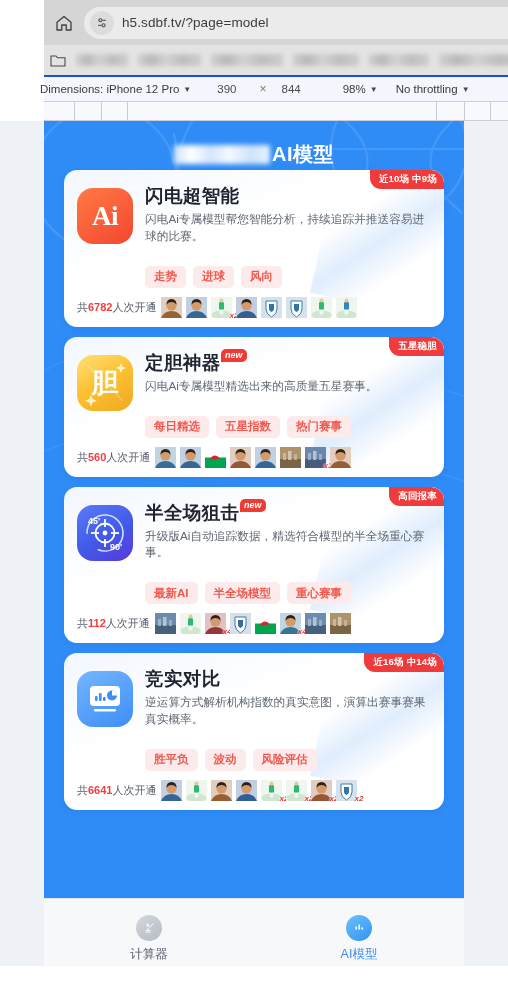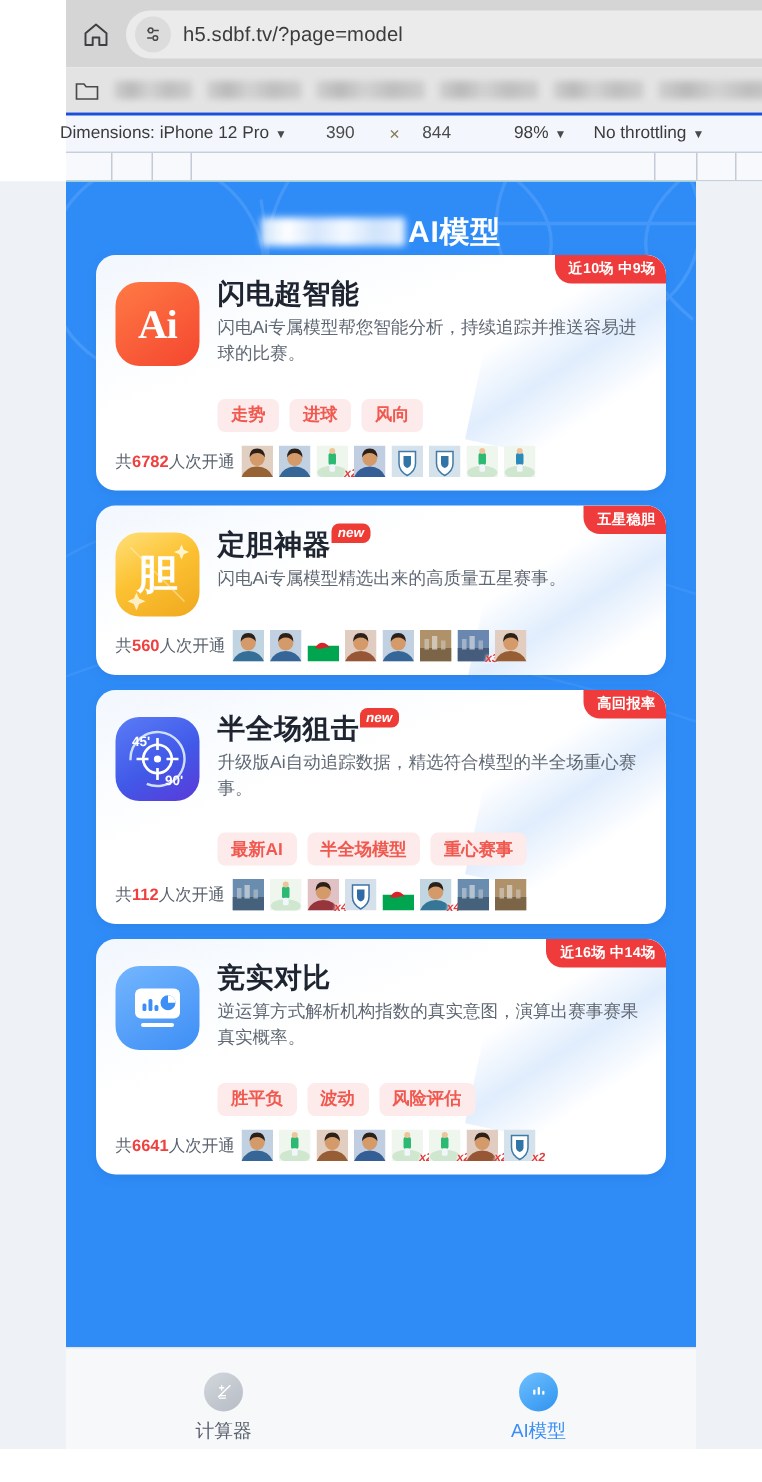--- a/index.html
+++ b/index.html
@@ -507,20 +507,25 @@
                   <path d="M14 40 l1.8 4 L20 45.8 l-4.2 1.8 L14 52 l-1.8-4.4 L8 45.8 l4.2-1.8z" fill="#fff8dd" opacity=".85"></path>
                 </svg>
       <span>胆</span>
               </div>
       <div class="card-main">
         <div class="card-title-row">
           <span class="card-title">定胆神器</span>
           <span class="new-badge">new</span>
         </div>
         <div class="card-desc">闪电Ai专属模型精选出来的高质量五星赛事。</div>
+        <div class="tags">
+                  <span class="tag">每日精选</span>
+                  <span class="tag">五星指数</span>
+                  <span class="tag">热门赛事</span>
+                </div>
       </div>
     </div>
     <div class="card-foot">
       <span class="foot-text"><span>共</span><span class="foot-num">560</span><span>人次开通</span></span>
       <span class="avatars">
                 <span class="avatar-wrap">
        <span class="avatar"><svg viewBox="0 0 21 21">
                       <rect width="21" height="21" fill="hsl(205,35%,82%)"></rect>
                       <path d="M0 21 q3-7 10.5-7 Q18 14 21 21z" fill="hsl(205,48%,40%)"></path>
                       <circle cx="10.5" cy="8.6" r="5" fill="#d49a6a"></circle>

